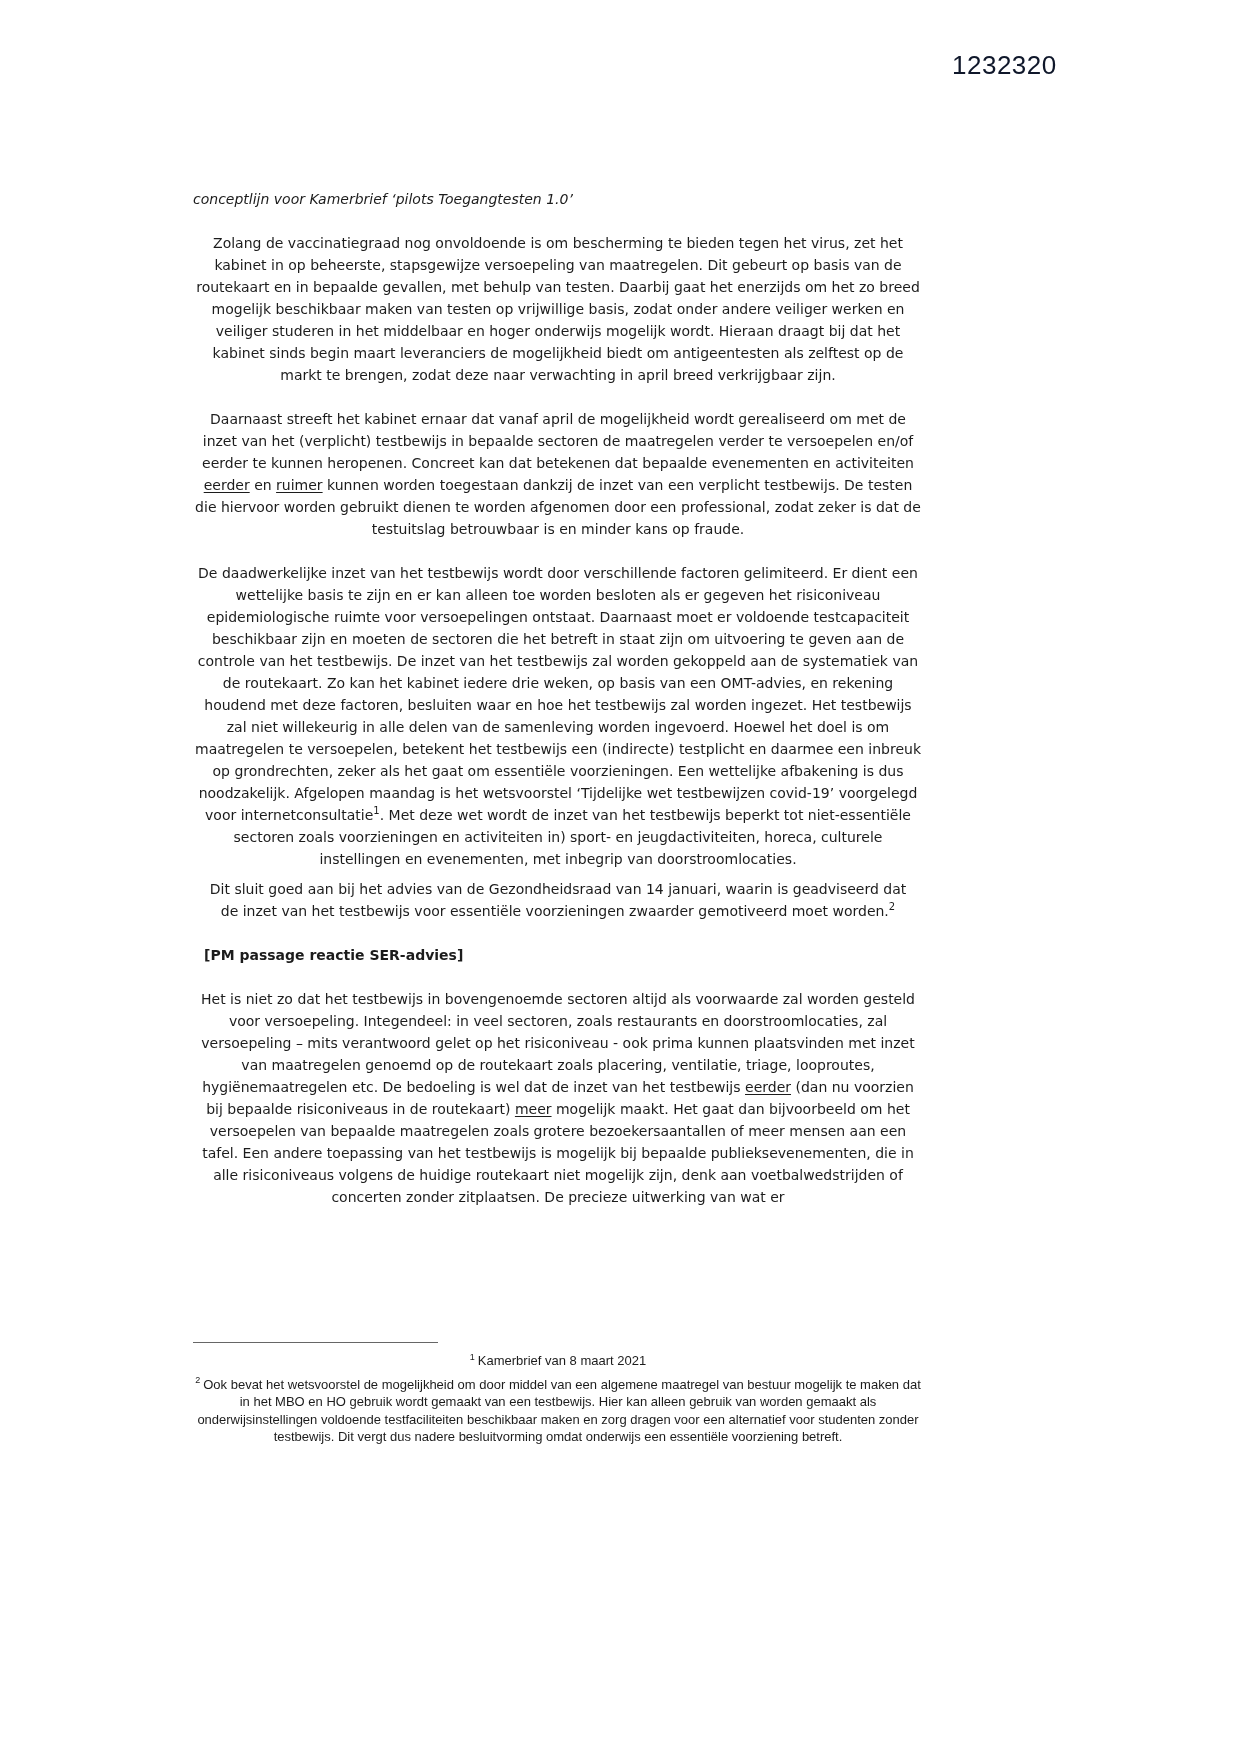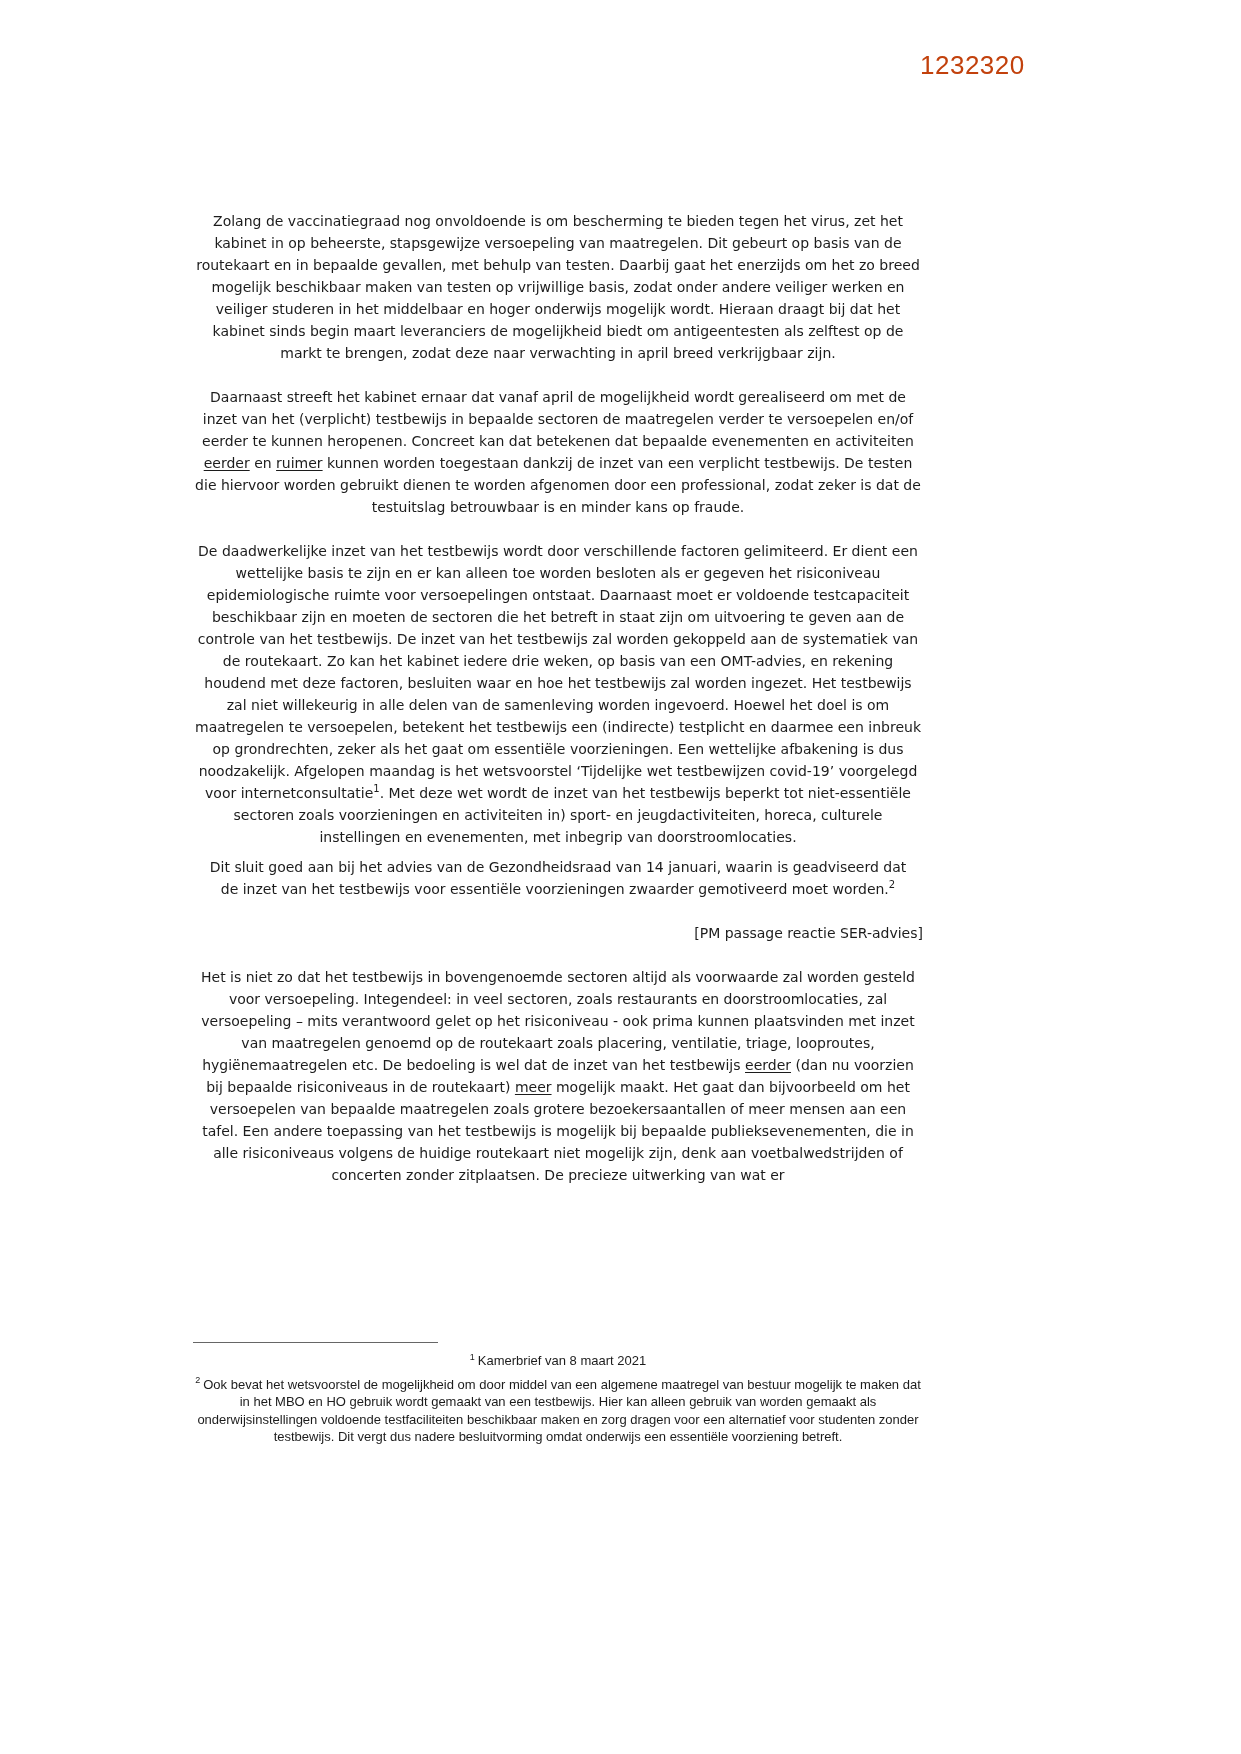--- a/index.html
+++ b/index.html
@@ -11,25 +11,25 @@
     position: relative;
     width: 1241px;
     height: 1754px;
     background: #ffffff;
     overflow: hidden;
     color: #1a1a1a;
   }
   .doc-number {
     position: absolute;
     top: 50px;
-    left: 920px;
+    left: 952px;
     font-family: "Liberation Sans", sans-serif;
     font-size: 26px;
     letter-spacing: 0.5px;
-    color: #c2410c;
+    color: #0f172a;
     white-space: nowrap;
   }
   .content {
     position: absolute;
     left: 193px;
     top: 188px;
     width: 730px;
     font-family: "DejaVu Sans", sans-serif;
     font-size: 14px;
     line-height: 22px;
@@ -42,22 +42,21 @@
   }
   .block.para {
     margin: 22px 0 0 0;
     text-align: center;
   }
   .block.para.tight {
     margin: 8px;
   }
   .block.heading {
     margin: 22px 0 0 11px;
-    font-weight: normal;
-    text-align: right;
+    font-weight: bold;
   }
   .u {
     text-decoration: underline;
     text-underline-offset: 2px;
   }
   sup {
     font-size: 10px;
     line-height: 0;
   }
   .footnotes {
@@ -85,20 +84,21 @@
     margin-right: 3px;
   }
 </style>
 </head>
 <body>
 
 <div class="page">
   <div class="doc-number">1232320</div>
 
   <div class="content">
+      <div class="block title"><span>conceptlijn voor Kamerbrief ‘pilots Toegangtesten 1.0’</span></div>
       <div class="block para"><span>Zolang de vaccinatiegraad nog onvoldoende is om bescherming te bieden tegen het virus, zet het kabinet in op beheerste, stapsgewijze versoepeling van maatregelen. Dit gebeurt op basis van de routekaart en in bepaalde gevallen, met behulp van testen. Daarbij gaat het enerzijds om het zo breed mogelijk beschikbaar maken van testen op vrijwillige basis, zodat onder andere veiliger werken en veiliger studeren in het middelbaar en hoger onderwijs mogelijk wordt. Hieraan draagt bij dat het kabinet sinds begin maart leveranciers de mogelijkheid biedt om antigeentesten als zelftest op de markt te brengen, zodat deze naar verwachting in april breed verkrijgbaar zijn.</span></div>
       <div class="block para"><span>Daarnaast streeft het kabinet ernaar dat vanaf april de mogelijkheid wordt gerealiseerd om met de inzet van het (verplicht) testbewijs in bepaalde sectoren de maatregelen verder te versoepelen en/of eerder te kunnen heropenen. Concreet kan dat betekenen dat  bepaalde evenementen en activiteiten </span><span class="u">eerder</span><span> en </span><span class="u">ruimer</span><span> kunnen worden toegestaan dankzij de inzet van een verplicht testbewijs. De testen die hiervoor worden gebruikt dienen te worden afgenomen door een professional, zodat zeker is dat de testuitslag betrouwbaar is en minder kans op fraude.</span></div>
       <div class="block para"><span>De daadwerkelijke inzet van het testbewijs wordt door verschillende factoren gelimiteerd. Er dient een wettelijke basis te zijn en er kan alleen toe worden besloten als er gegeven het risiconiveau epidemiologische ruimte voor versoepelingen ontstaat. Daarnaast moet er voldoende testcapaciteit beschikbaar zijn en moeten de sectoren die het betreft in staat zijn om uitvoering te geven aan de controle van het testbewijs. De inzet van het testbewijs zal worden gekoppeld aan de systematiek van de routekaart. Zo kan het kabinet iedere drie weken, op basis van een OMT-advies, en rekening houdend met deze factoren, besluiten waar en hoe het testbewijs zal worden ingezet. Het testbewijs zal niet willekeurig in alle delen van de samenleving worden ingevoerd. Hoewel het doel is om maatregelen te versoepelen, betekent het testbewijs een (indirecte) testplicht en daarmee een inbreuk op grondrechten, zeker als het gaat om essentiële voorzieningen. Een wettelijke afbakening is dus noodzakelijk. Afgelopen maandag is het wetsvoorstel ‘Tijdelijke wet testbewijzen covid-19’ voorgelegd voor internetconsultatie</span><sup>1</sup><span>. Met deze wet wordt de inzet van het testbewijs beperkt tot niet-essentiële sectoren zoals voorzieningen en activiteiten in) sport- en jeugdactiviteiten, horeca, culturele instellingen en evenementen, met inbegrip van doorstroomlocaties.</span></div>
       <div class="block para tight"><span>Dit sluit goed aan bij het advies van de Gezondheidsraad van 14 januari, waarin is geadviseerd dat de inzet van het testbewijs voor essentiële voorzieningen zwaarder gemotiveerd moet worden.</span><sup>2</sup></div>
       <div class="block heading"><span>[PM passage reactie SER-advies]</span></div>
       <div class="block para"><span>Het is niet zo dat het testbewijs in bovengenoemde sectoren altijd als voorwaarde zal worden gesteld voor versoepeling. Integendeel: in veel sectoren, zoals restaurants  en doorstroomlocaties, zal versoepeling – mits verantwoord gelet op het risiconiveau - ook prima kunnen plaatsvinden met inzet van maatregelen genoemd op de routekaart zoals placering, ventilatie, triage, looproutes, hygiënemaatregelen etc. De bedoeling is wel dat de inzet van het testbewijs </span><span class="u">eerder</span><span> (dan nu voorzien bij bepaalde risiconiveaus in de routekaart) </span><span class="u">meer</span><span> mogelijk maakt. Het gaat dan bijvoorbeeld om het versoepelen van bepaalde maatregelen zoals grotere bezoekersaantallen of meer mensen aan een tafel. Een andere toepassing van het testbewijs is mogelijk bij  bepaalde publieksevenementen, die in alle risiconiveaus volgens de huidige routekaart niet mogelijk zijn, denk aan voetbalwedstrijden of concerten zonder zitplaatsen. De precieze uitwerking van wat er</span></div>
     </div>
 
   <div class="footnotes">
     <hr class="footnote-separator">

